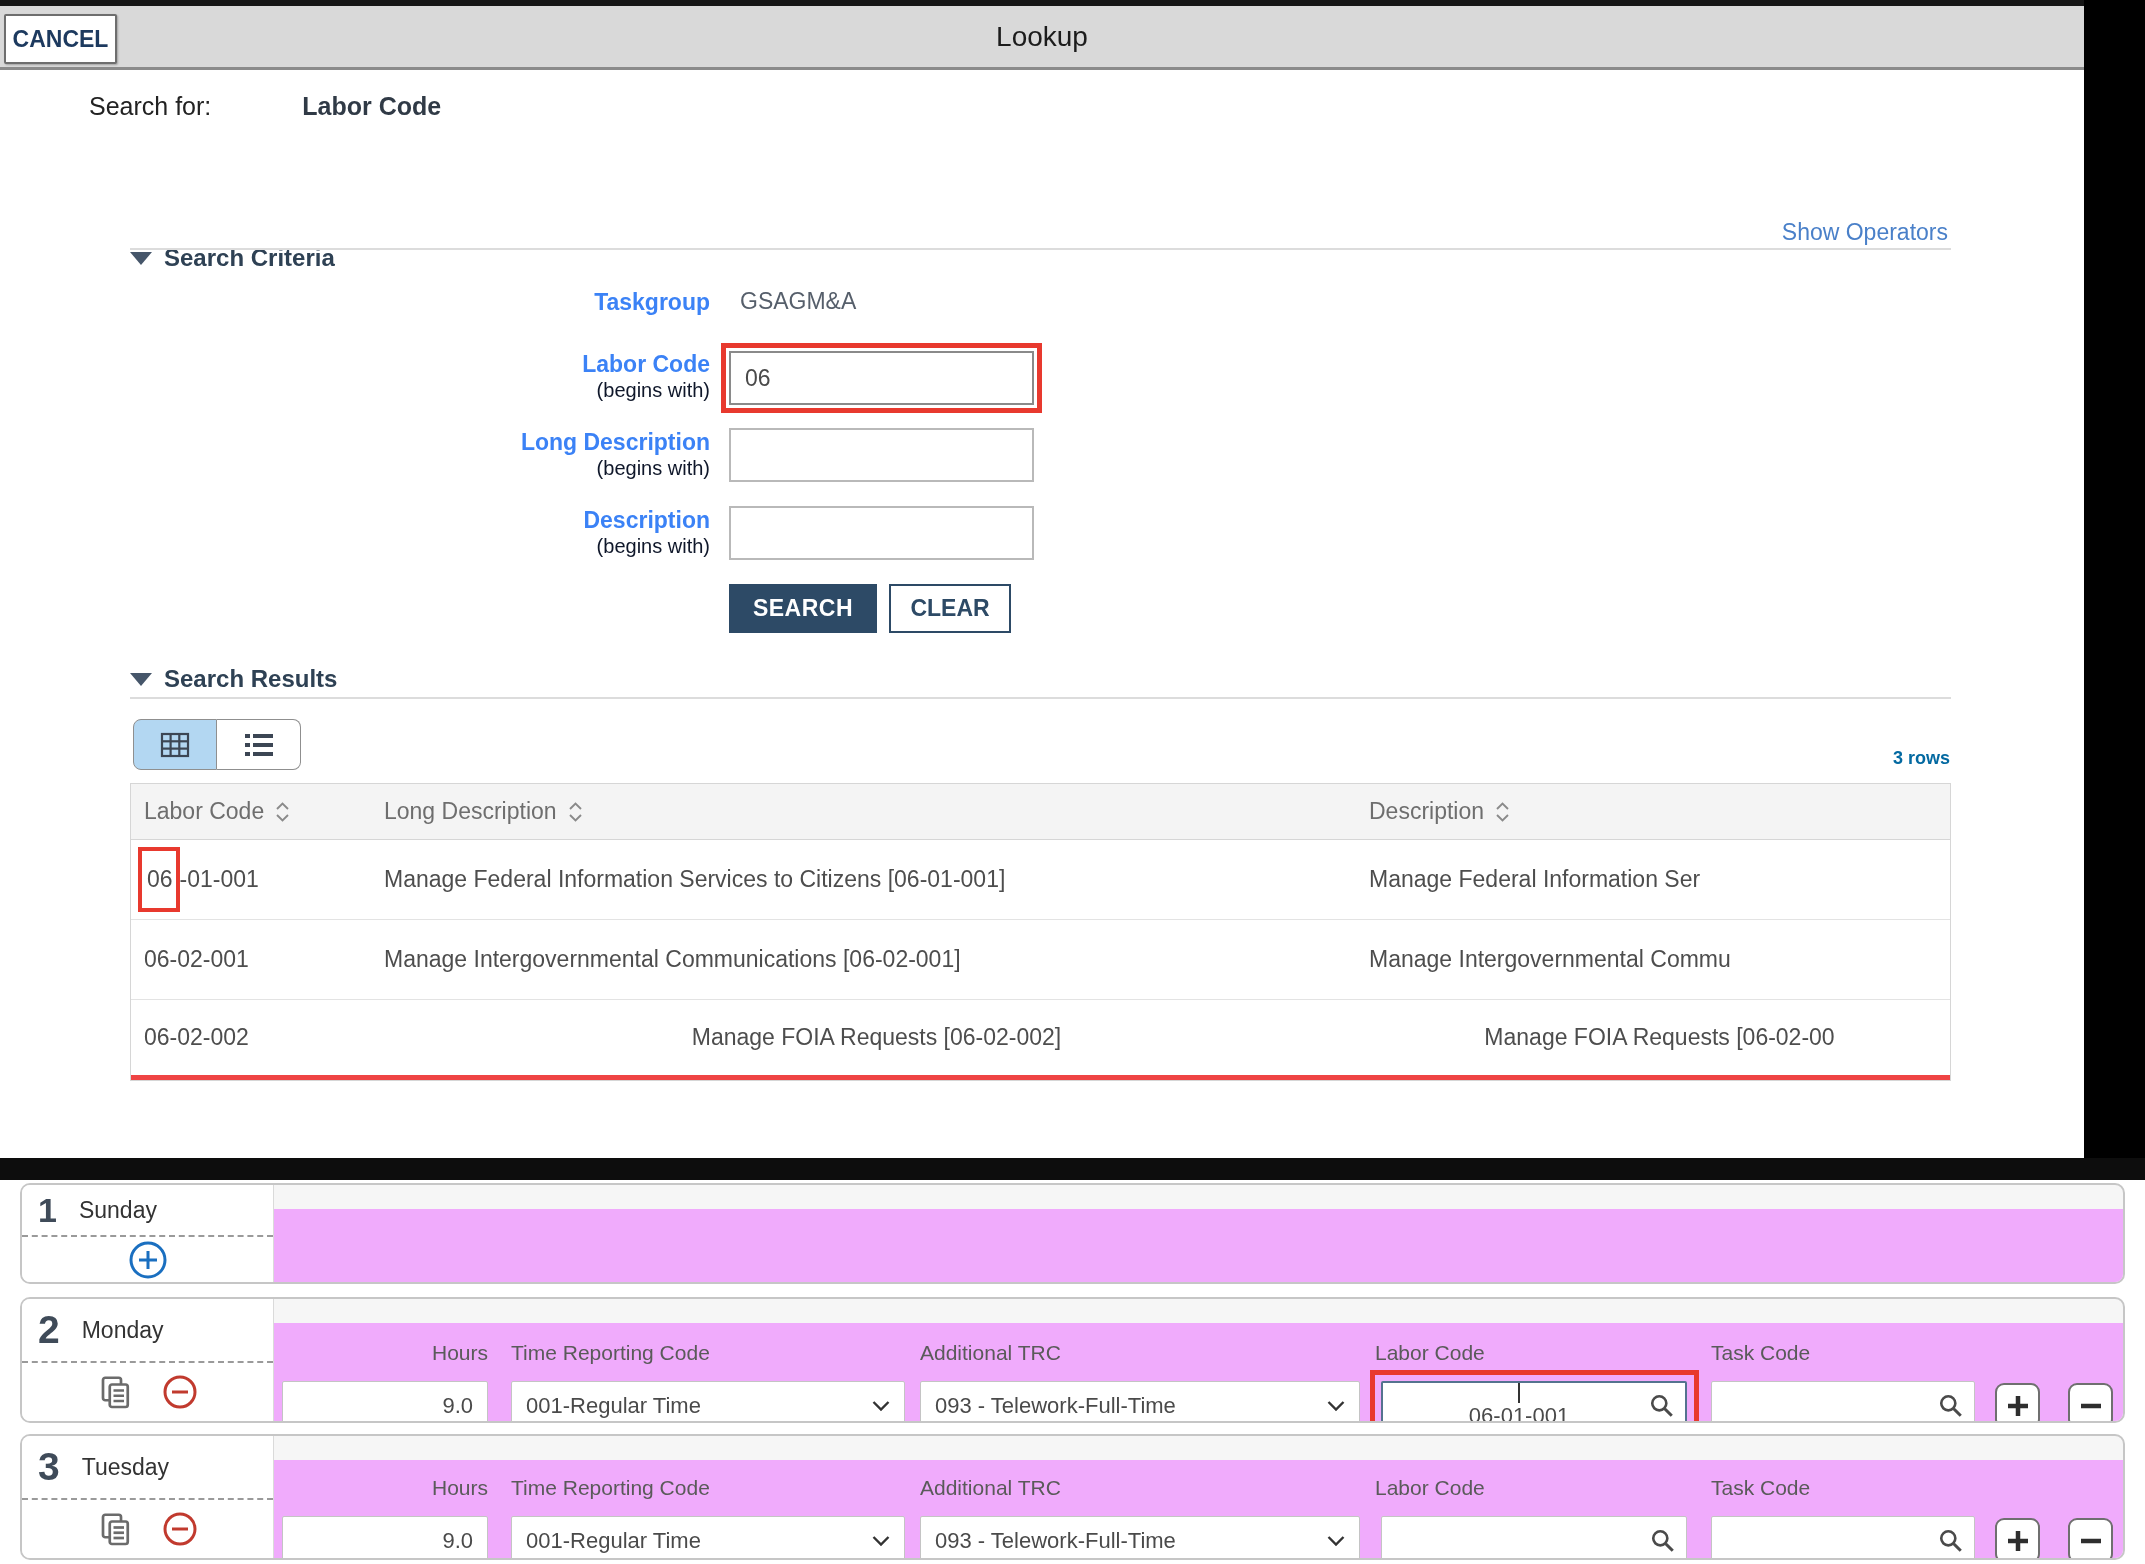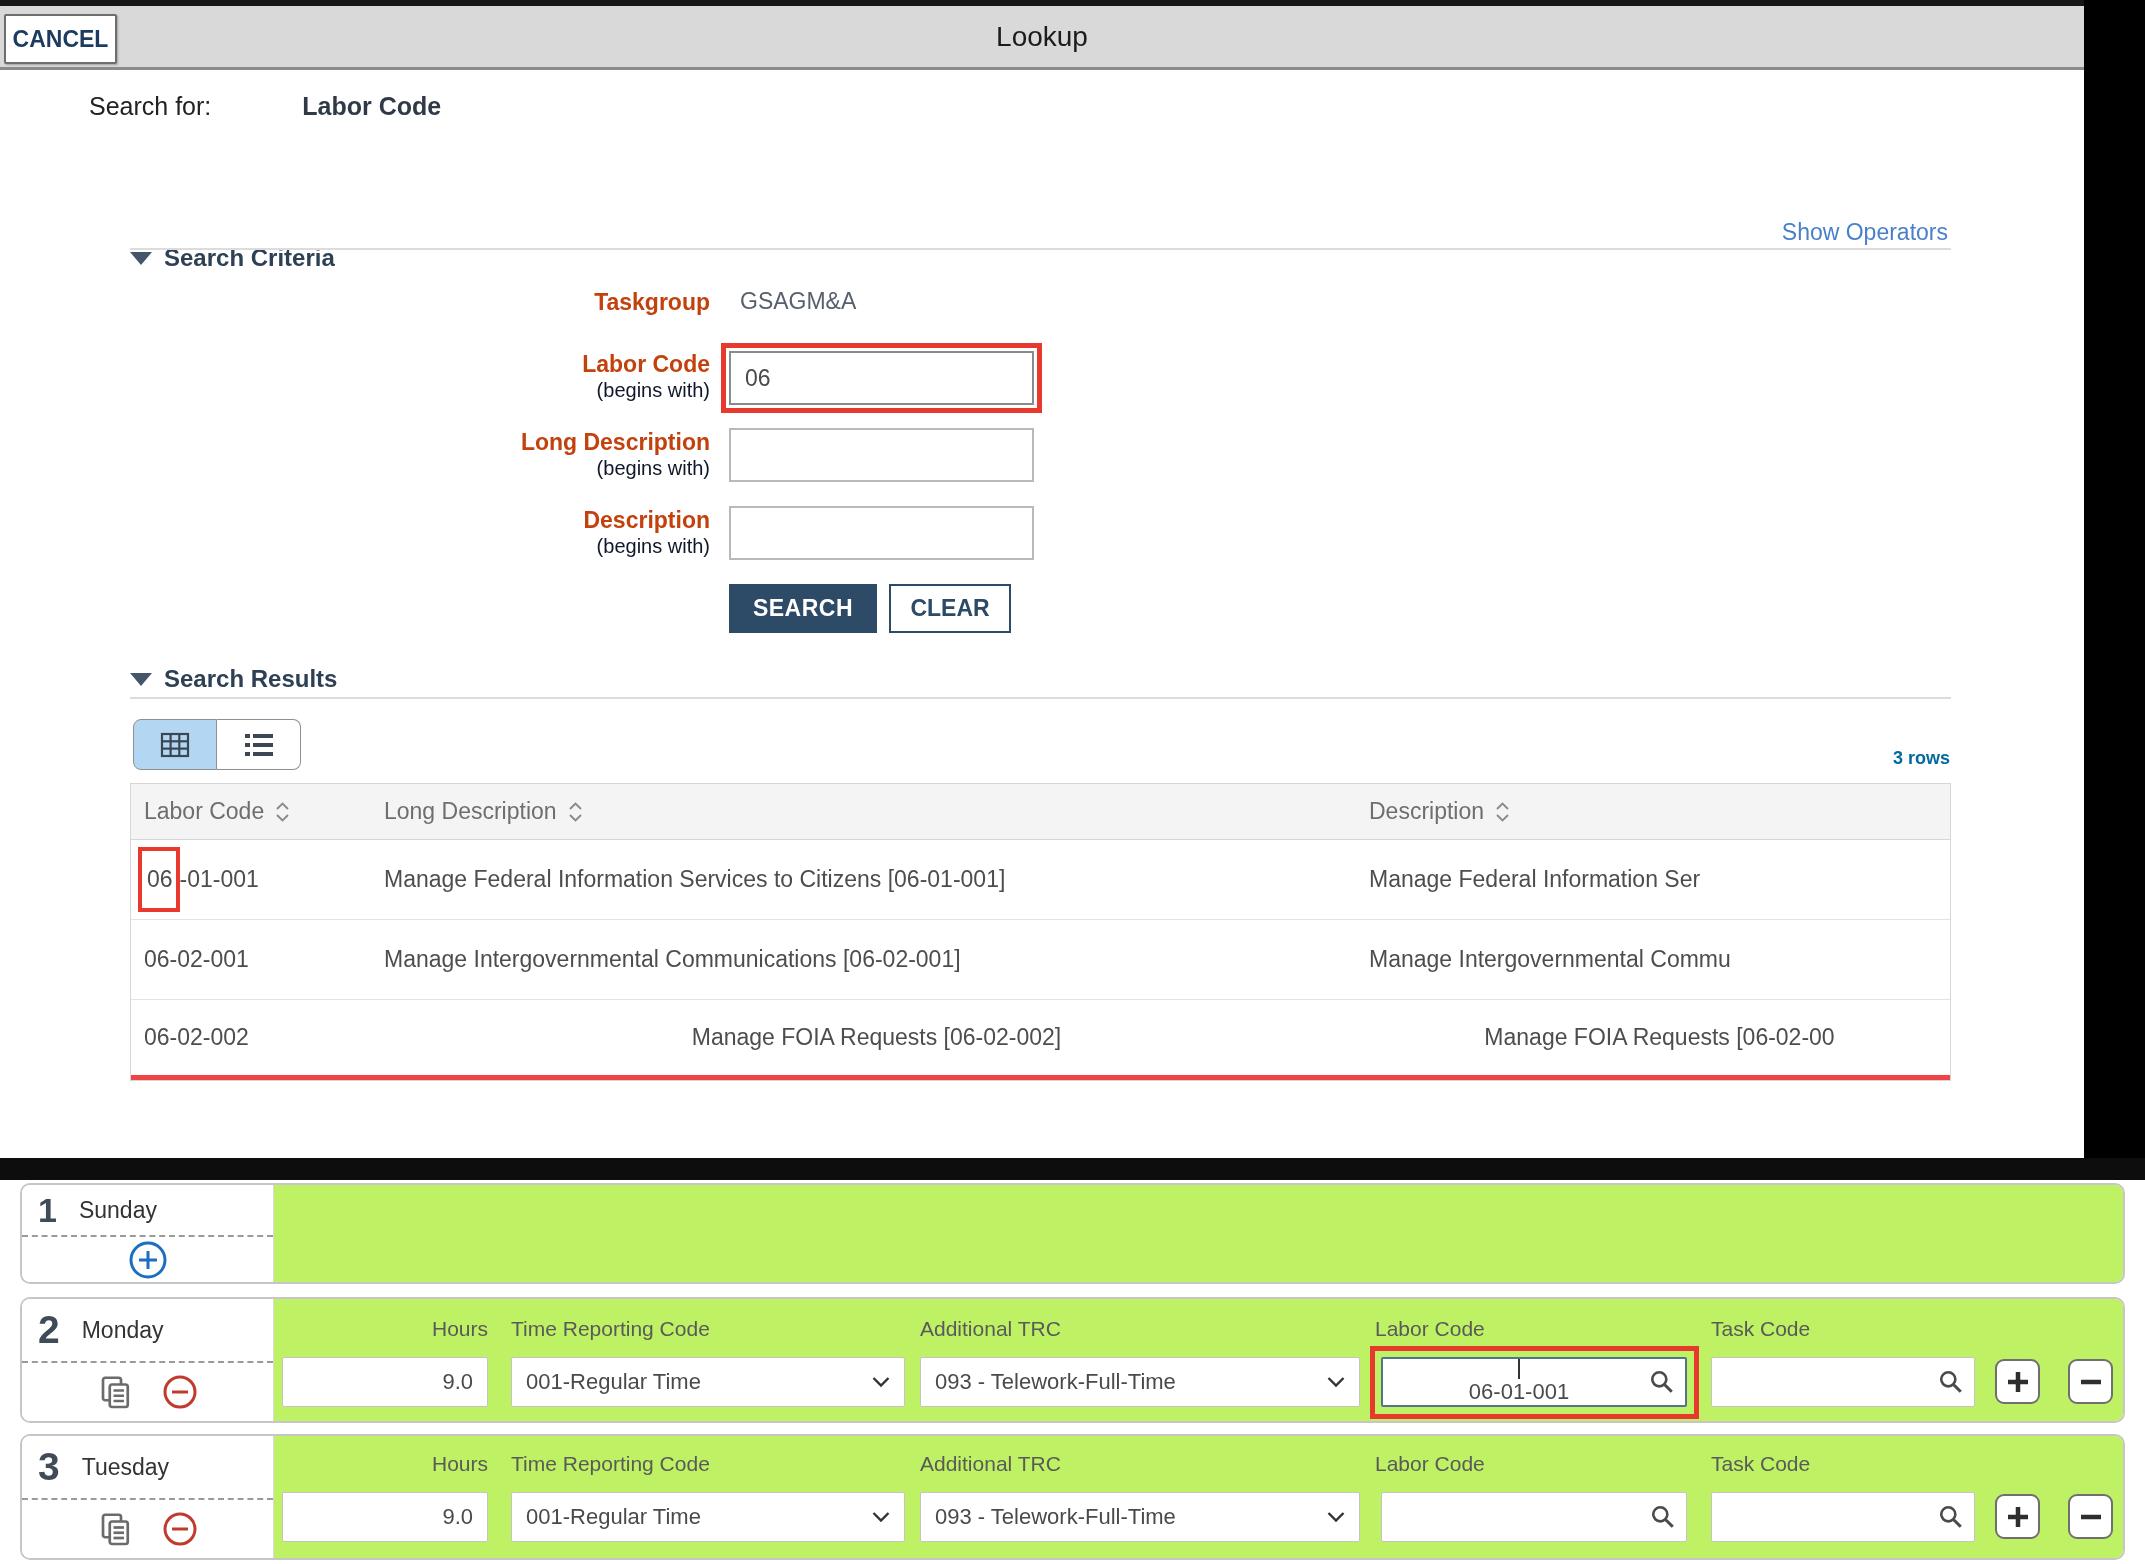--- a/index.html
+++ b/index.html
@@ -19,21 +19,21 @@
   .search-for .sfv { margin-left:91px; font-weight:bold; color:#303a46; }
 
   
   .sec-head { position:absolute; display:flex; align-items:center; gap:12px; font-size:24px; font-weight:bold; color:#2e4154; }
   .tri { width:0; height:0; border-left:11px solid transparent; border-right:11px solid transparent; border-top:13px solid #46566a; }
   .sec-rule { position:absolute; left:130px; width:1821px; height:0; border-top:2px solid #dcdcdc; }
   .show-operators { position:absolute; top:219px; left:1648px; width:300px; text-align:right; font-size:23px; color:#4a80c9; cursor:pointer; }
 
   
   .fl-label { position:absolute; width:420px; text-align:right; }
-  .fl-label .main { font-size:23px; font-weight:bold; color:#c2410c; line-height:28px; }
+  .fl-label .main { font-size:23px; font-weight:bold; color:#3b82f6; line-height:28px; }
   .fl-label .hint { font-size:20px; color:#0f172a; line-height:25px; }
   .tg-value { position:absolute; left:740px; top:288px; font-size:23px; color:#565f6b; }
   .crit-input { position:absolute; left:729px; width:305px; height:54px; background:#fff; border:2px solid #b9b9b9; font-size:23px; color:#4a4a4a; padding:0 14px; outline:none; }
   .crit-input.strong { border:2px solid #8a8a8a; }
   .red-frame { position:absolute; border:5px solid #e8392e; pointer-events:none; z-index:5; }
 
   .search-btn { position:absolute; left:729px; top:584px; width:148px; height:49px; background:#2d4a66; color:#fff; font-size:23px; font-weight:bold; border:none; display:flex; align-items:center; justify-content:center; cursor:pointer; letter-spacing:.5px; }
   .clear-btn { position:absolute; left:889px; top:584px; width:122px; height:49px; background:#fff; color:#2d4a66; font-size:23px; font-weight:bold; border:2.5px solid #2d4a66; display:flex; align-items:center; justify-content:center; cursor:pointer; }
 
   
@@ -55,21 +55,21 @@
   .redbox-inline { display:inline-block; border:4px solid #e8392e; padding:15px 3px 15px 5px; margin:-15px 0 -15px -6px; }
 
   
   .black-band { position:absolute; left:0; top:1158px; width:2145px; height:22px; background:#0d0d0d; }
   .day-card { position:absolute; left:20px; width:2105px; border:2px solid #c6c6c6; border-radius:10px; display:flex; overflow:hidden; background:#f6f6f6; }
   .day-cell { width:252px; flex:none; background:#fff; border-right:1.5px solid #dadada; display:flex; flex-direction:column; }
   .day-top { display:flex; align-items:center; padding-left:16px; border-bottom:2px dashed #9a9a9a; }
   .day-num { font-size:39px; font-weight:600; color:#3f4b59; margin-right:22px; }
   .day-name { font-size:23px; color:#333; }
   .day-icons { flex:1; display:flex; align-items:center; justify-content:center; gap:28px; }
-  .entry { position:relative; flex:1; background:#bef264; }
+  .entry { position:relative; flex:1; background:#f0abfc;margin-top:24px; }
   .e-label { position:absolute; font-size:21px; color:#5a5a5a; white-space:nowrap; }
   .e-input { position:absolute; height:50px; background:#fff; border:1.5px solid #c4c4c4; border-radius:2px; font-size:22px; color:#4a4a4a; display:flex; align-items:center; padding:0 14px; }
   .e-input.right { justify-content:flex-end; }
   .e-select { position:absolute; height:50px; background:#fff; border:1.5px solid #c4c4c4; border-radius:2px; font-size:22px; color:#4a4a4a; display:flex; align-items:center; padding:0 44px 0 14px; cursor:pointer; }
   .chev { position:absolute; right:14px; top:50%; transform:translateY(-50%); }
   .mag { position:absolute; right:10px; top:50%; transform:translateY(-50%); }
   .lk-input { padding-right:44px; }
   .focused-border { border:2.5px solid #54738f !important;flex-direction:column; }
   .caret { display:inline-block; width:2px; height:28px; background:#333; margin-right:1px; }
   .sq-btn { position:absolute; width:45px; height:45px; background:#fff; border:2.5px solid #6f6f6f; border-radius:9px; display:flex; align-items:center; justify-content:center; cursor:pointer; }

